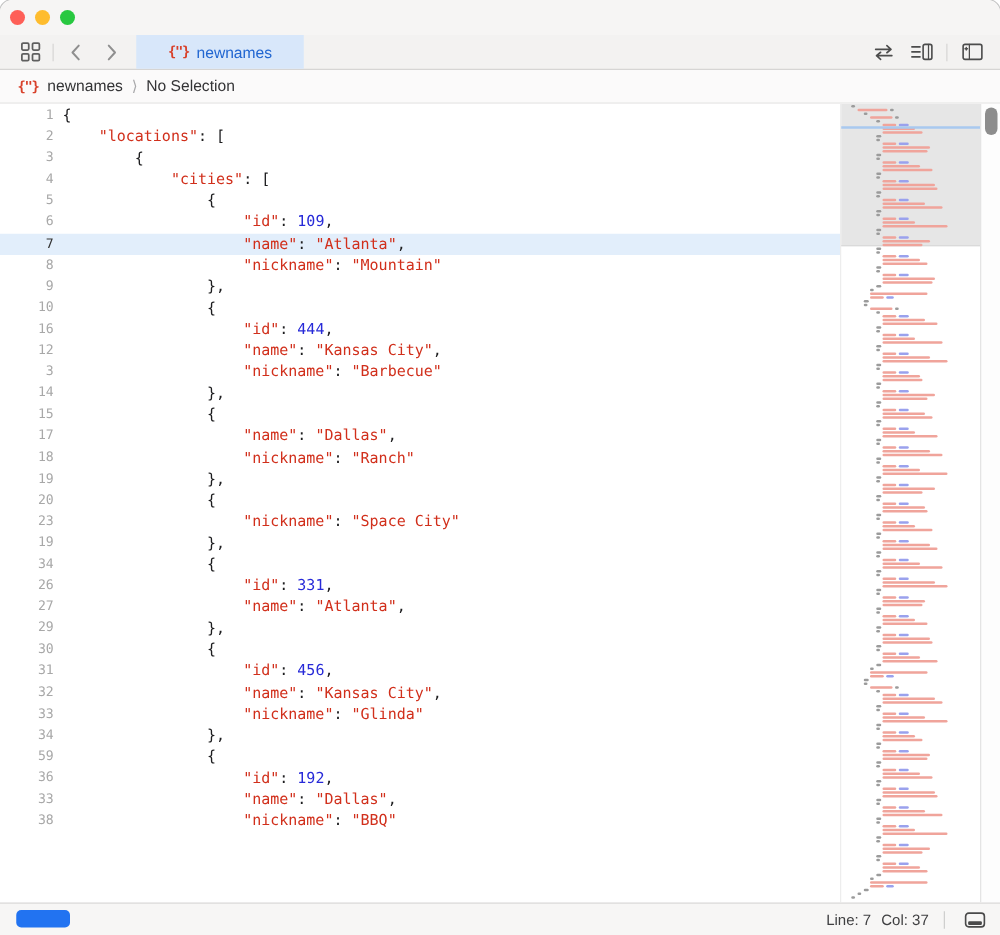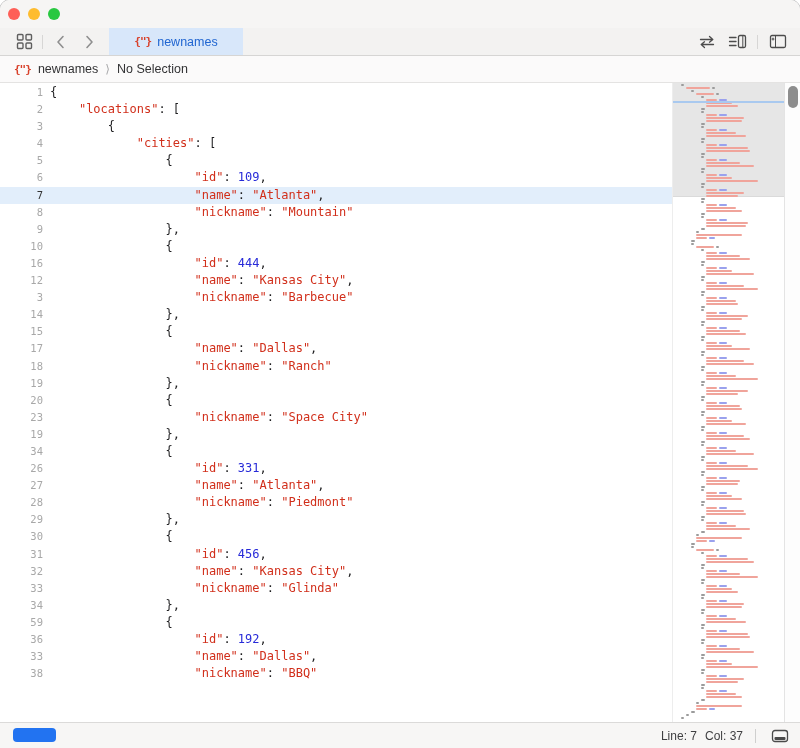--- a/index.html
+++ b/index.html
@@ -163,21 +163,20 @@
         <div class="code-row"><span class="gutter">15</span><span class="code-text"><span>                {</span></span></div>
         <div class="code-row"><span class="gutter">17</span><span class="code-text"><span>                    </span><span class="tok-s">"name"</span><span>: </span><span class="tok-s">"Dallas"</span><span>,</span></span></div>
         <div class="code-row"><span class="gutter">18</span><span class="code-text"><span>                    </span><span class="tok-s">"nickname"</span><span>: </span><span class="tok-s">"Ranch"</span></span></div>
         <div class="code-row"><span class="gutter">19</span><span class="code-text"><span>                },</span></span></div>
         <div class="code-row"><span class="gutter">20</span><span class="code-text"><span>                {</span></span></div>
         <div class="code-row"><span class="gutter">23</span><span class="code-text"><span>                    </span><span class="tok-s">"nickname"</span><span>: </span><span class="tok-s">"Space City"</span></span></div>
         <div class="code-row"><span class="gutter">19</span><span class="code-text"><span>                },</span></span></div>
         <div class="code-row"><span class="gutter">34</span><span class="code-text"><span>                {</span></span></div>
         <div class="code-row"><span class="gutter">26</span><span class="code-text"><span>                    </span><span class="tok-s">"id"</span><span>: </span><span class="tok-n">331</span><span>,</span></span></div>
         <div class="code-row"><span class="gutter">27</span><span class="code-text"><span>                    </span><span class="tok-s">"name"</span><span>: </span><span class="tok-s">"Atlanta"</span><span>,</span></span></div>
-        <div class="code-row"><span class="gutter">28</span><span class="code-text"><span>                    </span><span class="tok-s">"nickname"</span><span>: </span><span class="tok-s">"Piedmont"</span></span></div>
         <div class="code-row"><span class="gutter">29</span><span class="code-text"><span>                },</span></span></div>
         <div class="code-row"><span class="gutter">30</span><span class="code-text"><span>                {</span></span></div>
         <div class="code-row"><span class="gutter">31</span><span class="code-text"><span>                    </span><span class="tok-s">"id"</span><span>: </span><span class="tok-n">456</span><span>,</span></span></div>
         <div class="code-row"><span class="gutter">32</span><span class="code-text"><span>                    </span><span class="tok-s">"name"</span><span>: </span><span class="tok-s">"Kansas City"</span><span>,</span></span></div>
         <div class="code-row"><span class="gutter">33</span><span class="code-text"><span>                    </span><span class="tok-s">"nickname"</span><span>: </span><span class="tok-s">"Glinda"</span></span></div>
         <div class="code-row"><span class="gutter">34</span><span class="code-text"><span>                },</span></span></div>
         <div class="code-row"><span class="gutter">59</span><span class="code-text"><span>                {</span></span></div>
         <div class="code-row"><span class="gutter">36</span><span class="code-text"><span>                    </span><span class="tok-s">"id"</span><span>: </span><span class="tok-n">192</span><span>,</span></span></div>
         <div class="code-row"><span class="gutter">33</span><span class="code-text"><span>                    </span><span class="tok-s">"name"</span><span>: </span><span class="tok-s">"Dallas"</span><span>,</span></span></div>
         <div class="code-row"><span class="gutter">38</span><span class="code-text"><span>                    </span><span class="tok-s">"nickname"</span><span>: </span><span class="tok-s">"BBQ"</span></span></div>

